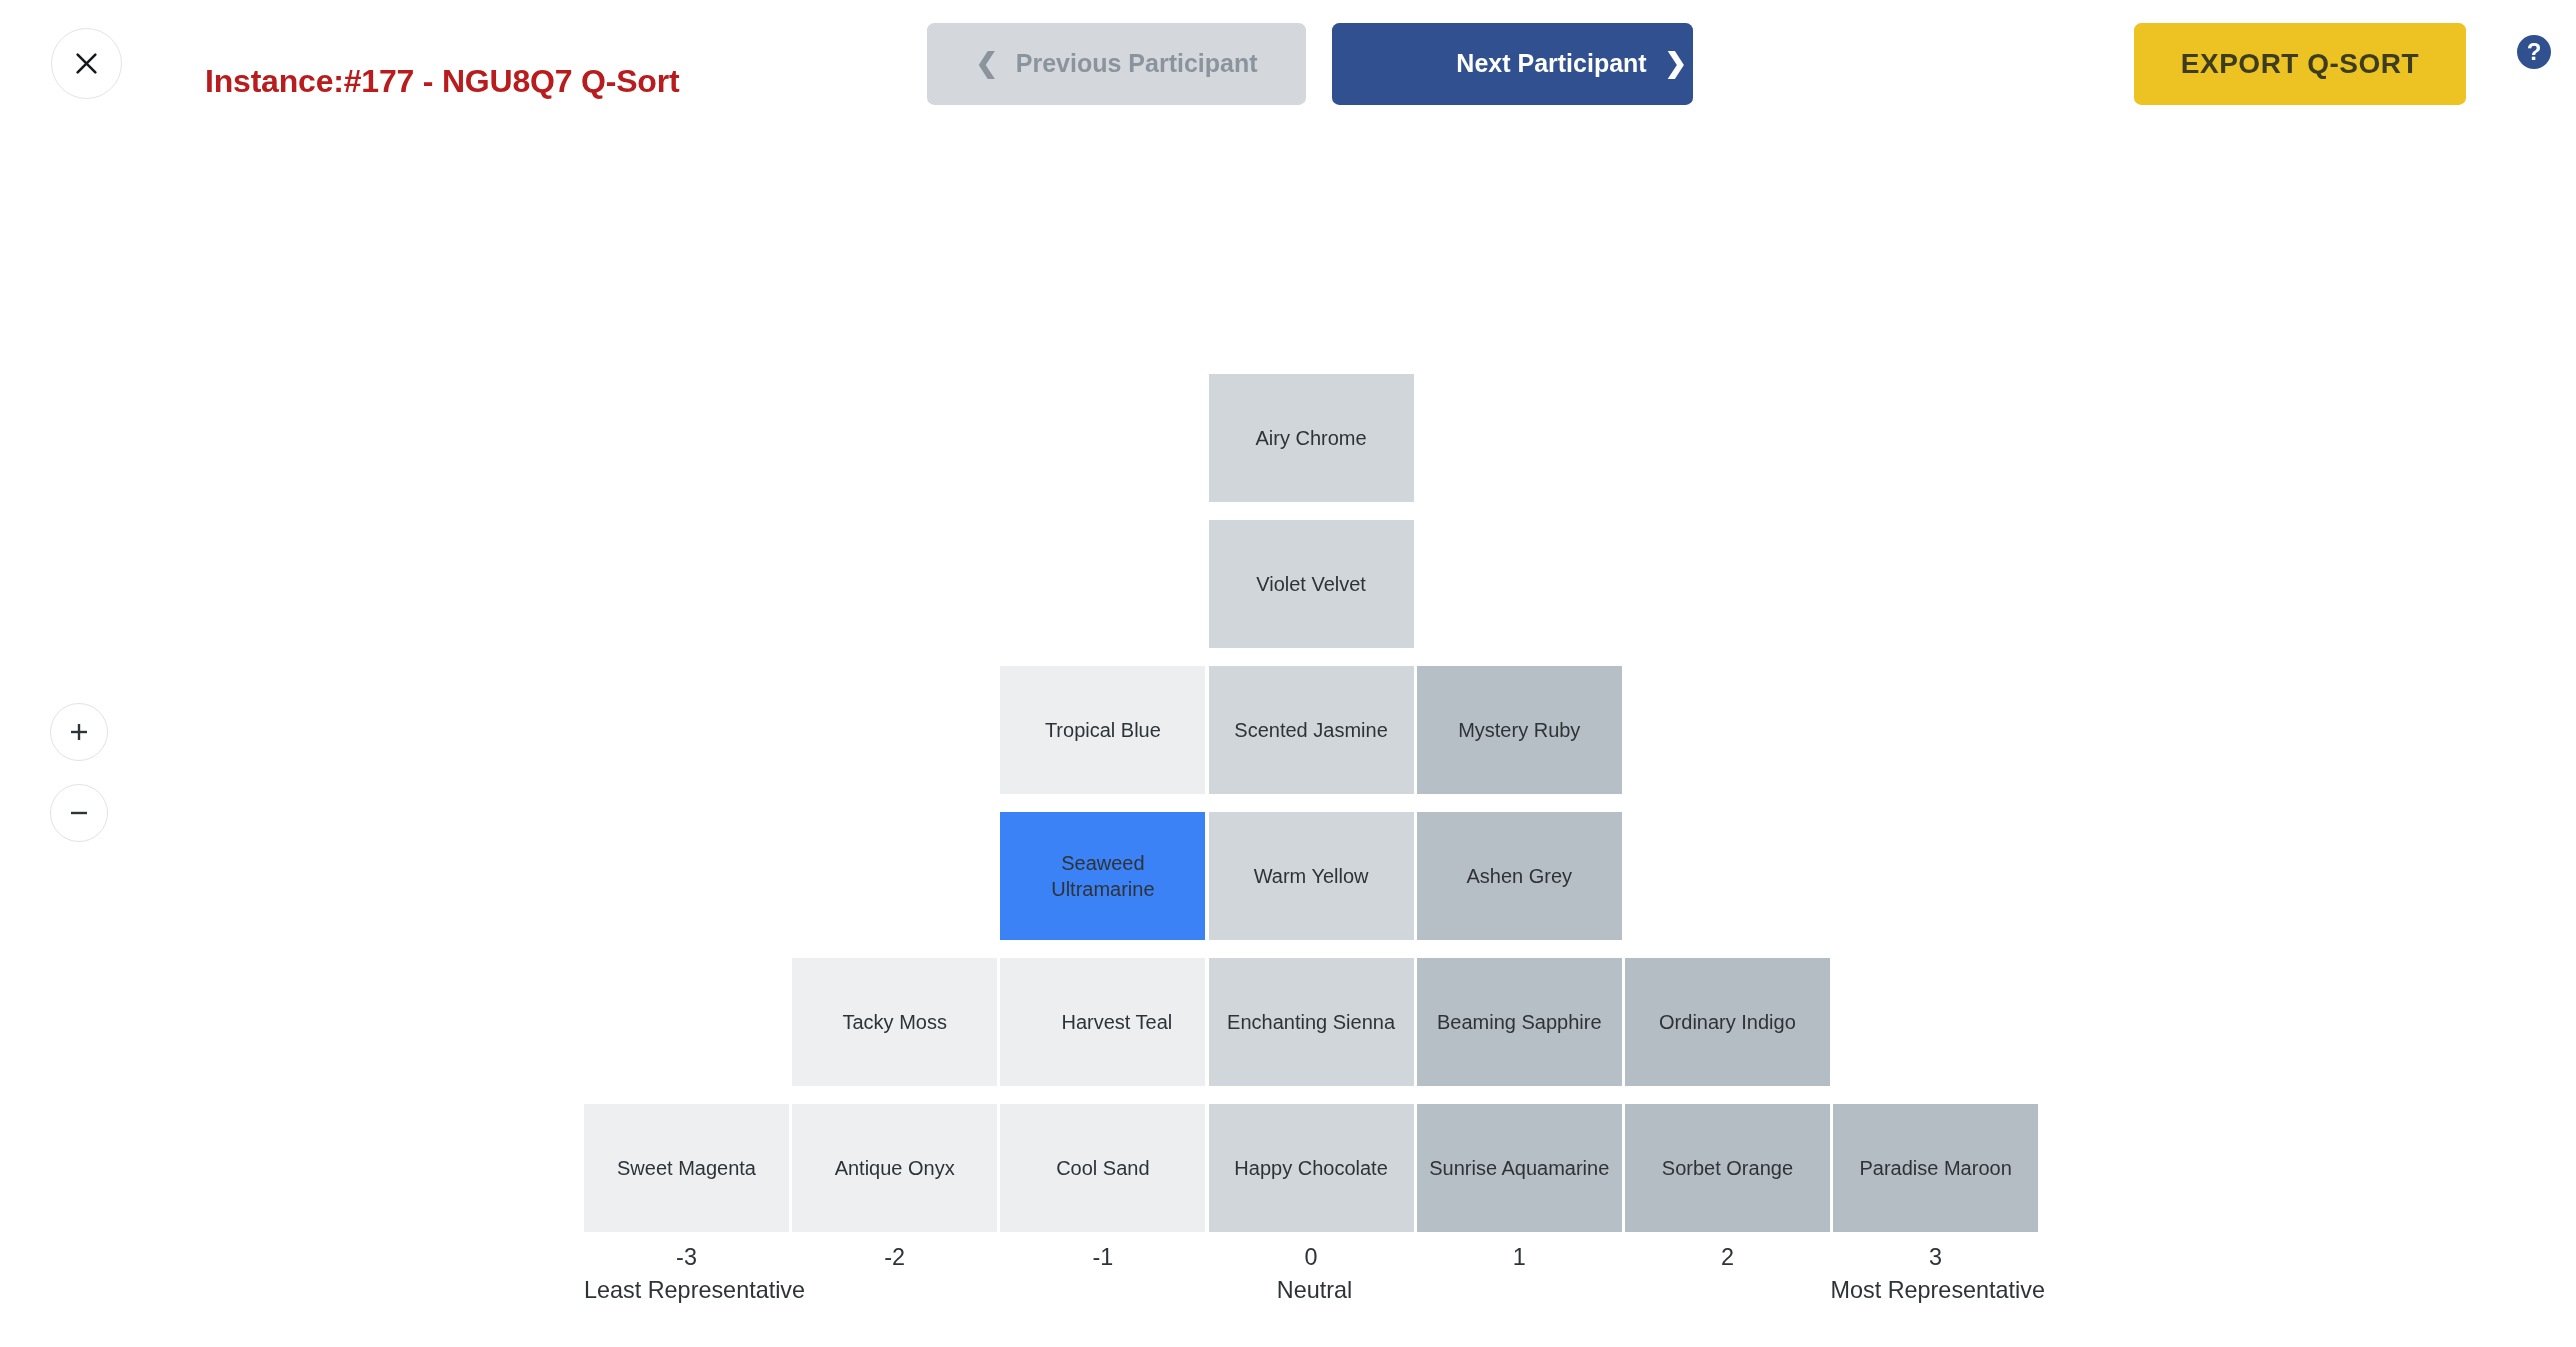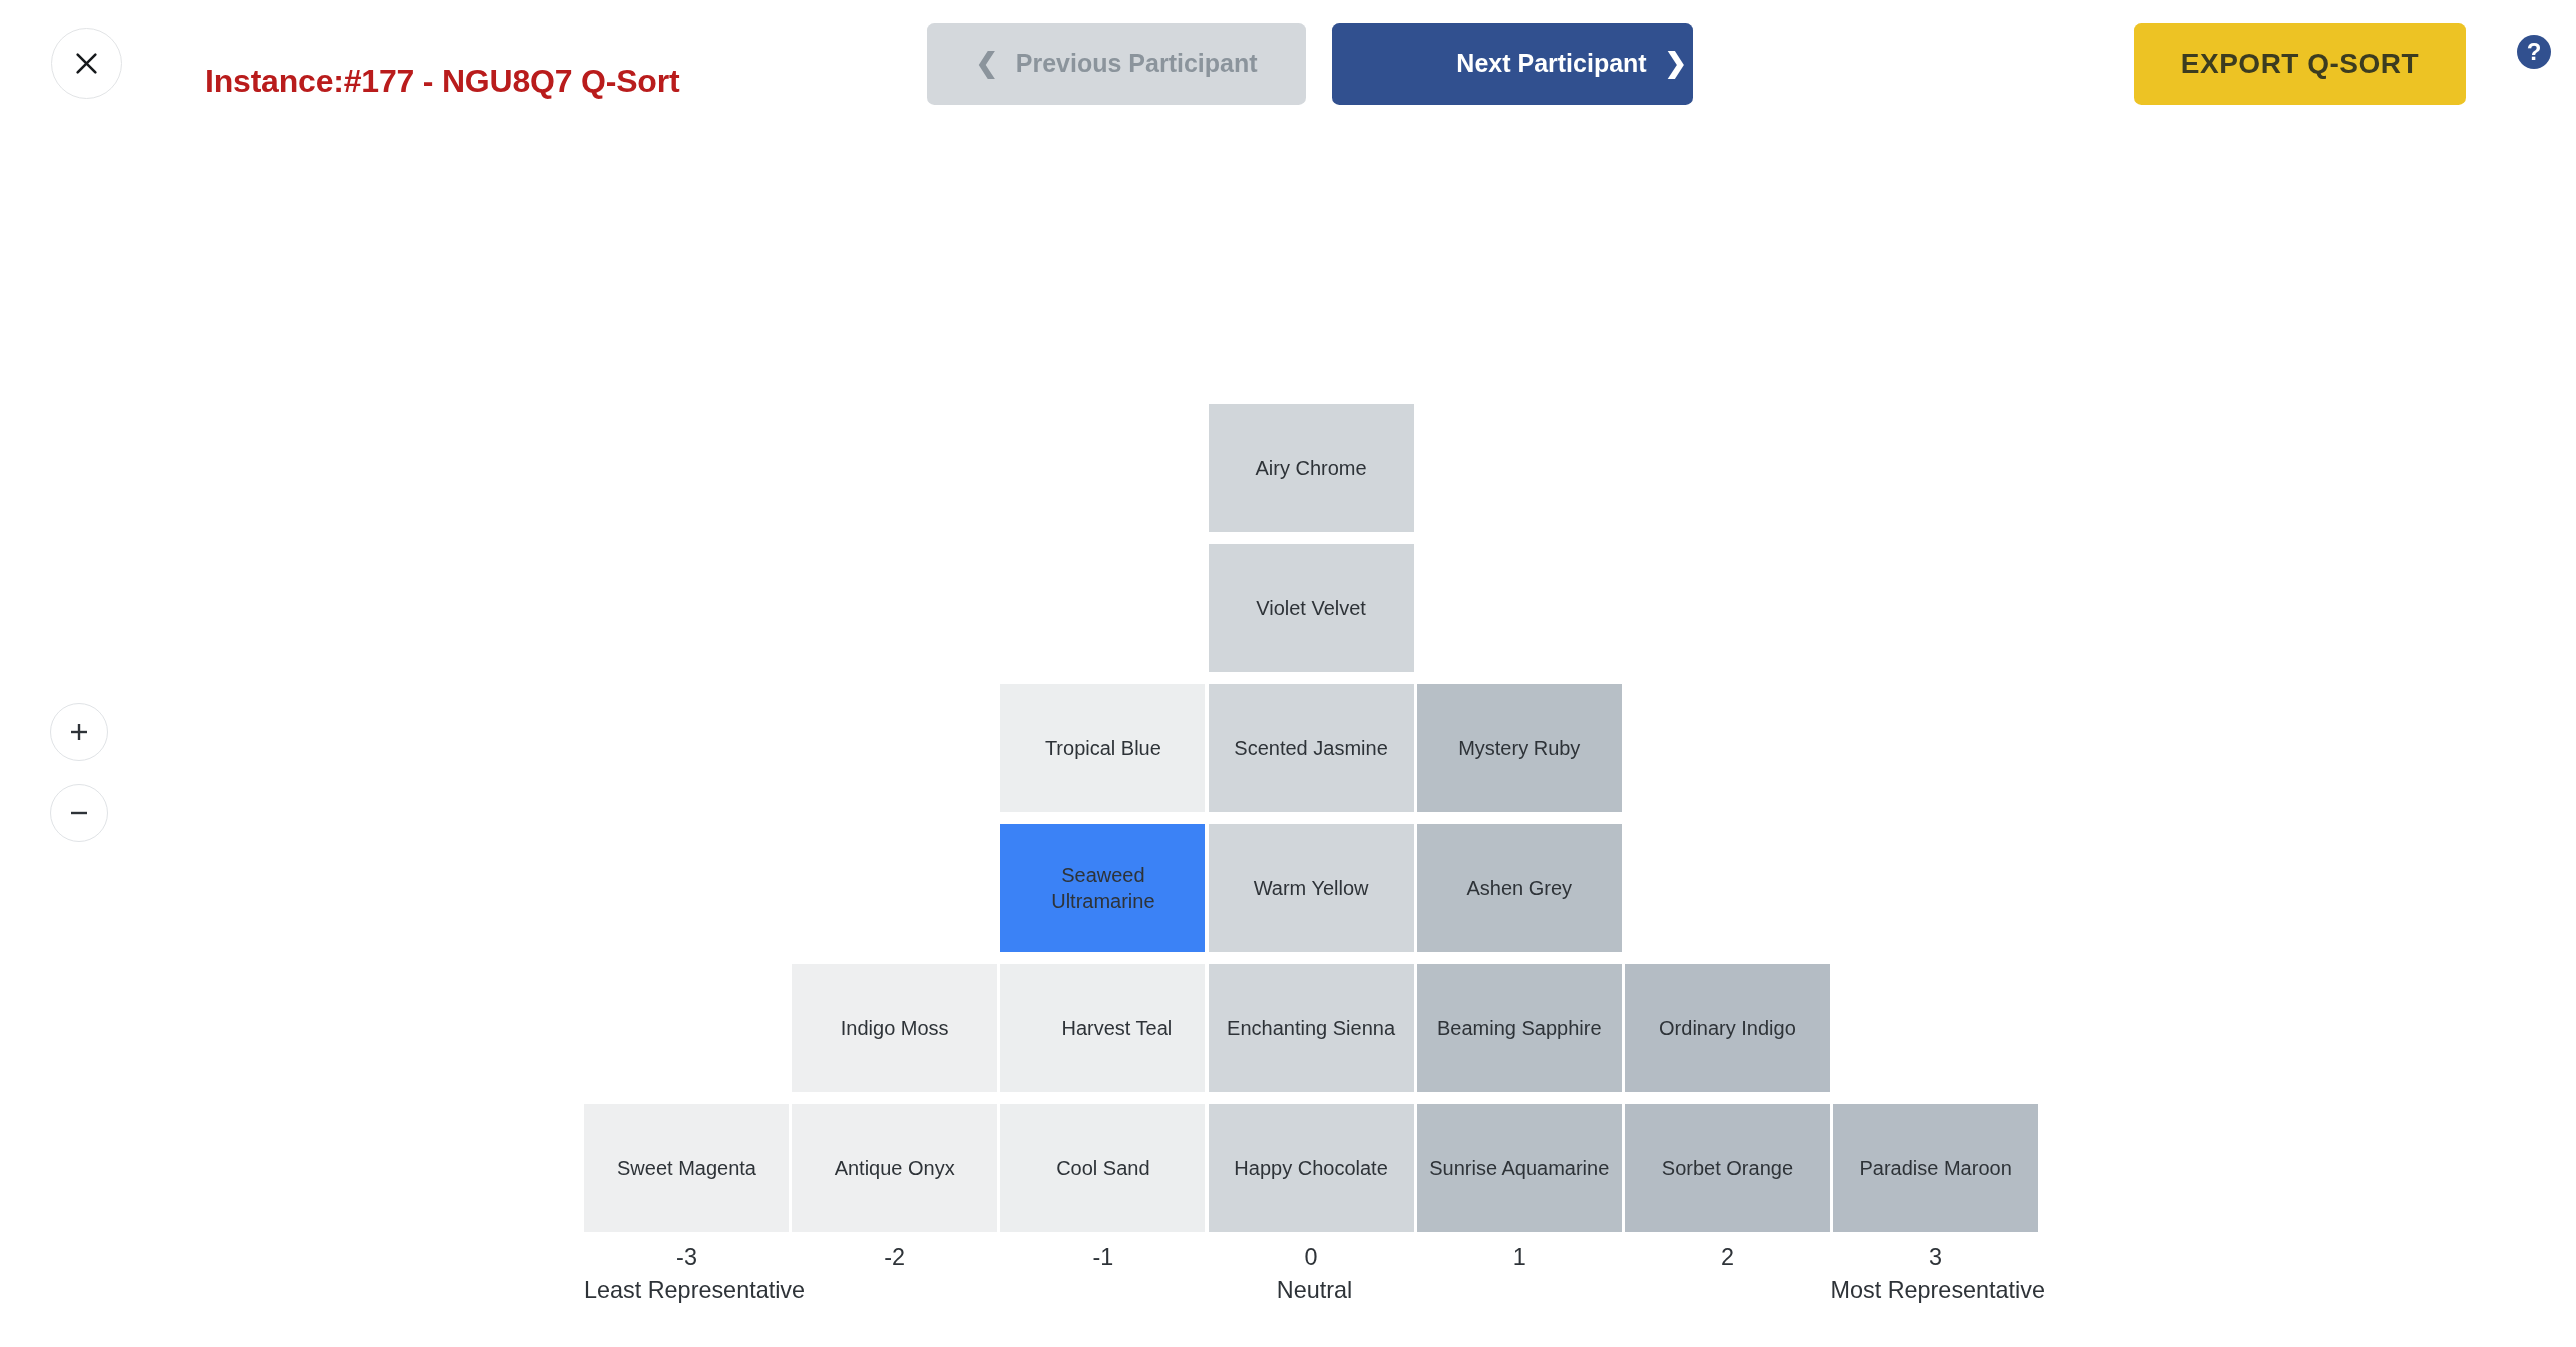--- a/index.html
+++ b/index.html
@@ -163,21 +163,21 @@
     height: 794px;
     display: flex;
     align-items: flex-end;
     gap: 3.2px;
   }
   .column {
     width: 205px;
     display: flex;
     flex-direction: column;
     justify-content: space-between;
-    gap: 12px;
+    gap: 18px;
   }
   .cell {
     height: 128px;
     display: flex;
     align-items: center;
     justify-content: center;
     text-align: center;
     font-size: 20px;
     line-height: 1.32;
     color: #2e3338;
@@ -269,21 +269,21 @@
       </svg>
     </span>
   </div>
 </div>
 
 <div class="board" id="board">
     <div class="column">
       <div class="cell" style="background: rgb(238, 239, 240);">Sweet Magenta</div>
     </div>
     <div class="column">
-      <div class="cell" style="background: rgb(238, 239, 240);">Indigo Moss</div>
+      <div class="cell" style="background: rgb(238, 239, 240);">Tacky Moss</div>
       <div class="cell" style="background: rgb(238, 239, 240);">Antique Onyx</div>
     </div>
     <div class="column">
       <div class="cell" style="background: rgb(236, 238, 239);">Tropical Blue</div>
       <div class="cell" style="background: #3b82f6;">Seaweed Ultramarine</div>
       <div class="cell" style="background: rgb(236, 238, 239); padding-left: 36px;">Harvest Teal</div>
       <div class="cell" style="background: rgb(236, 238, 239);">Cool Sand</div>
     </div>
     <div class="column">
       <div class="cell" style="background: rgb(209, 214, 218);">Airy Chrome</div>

